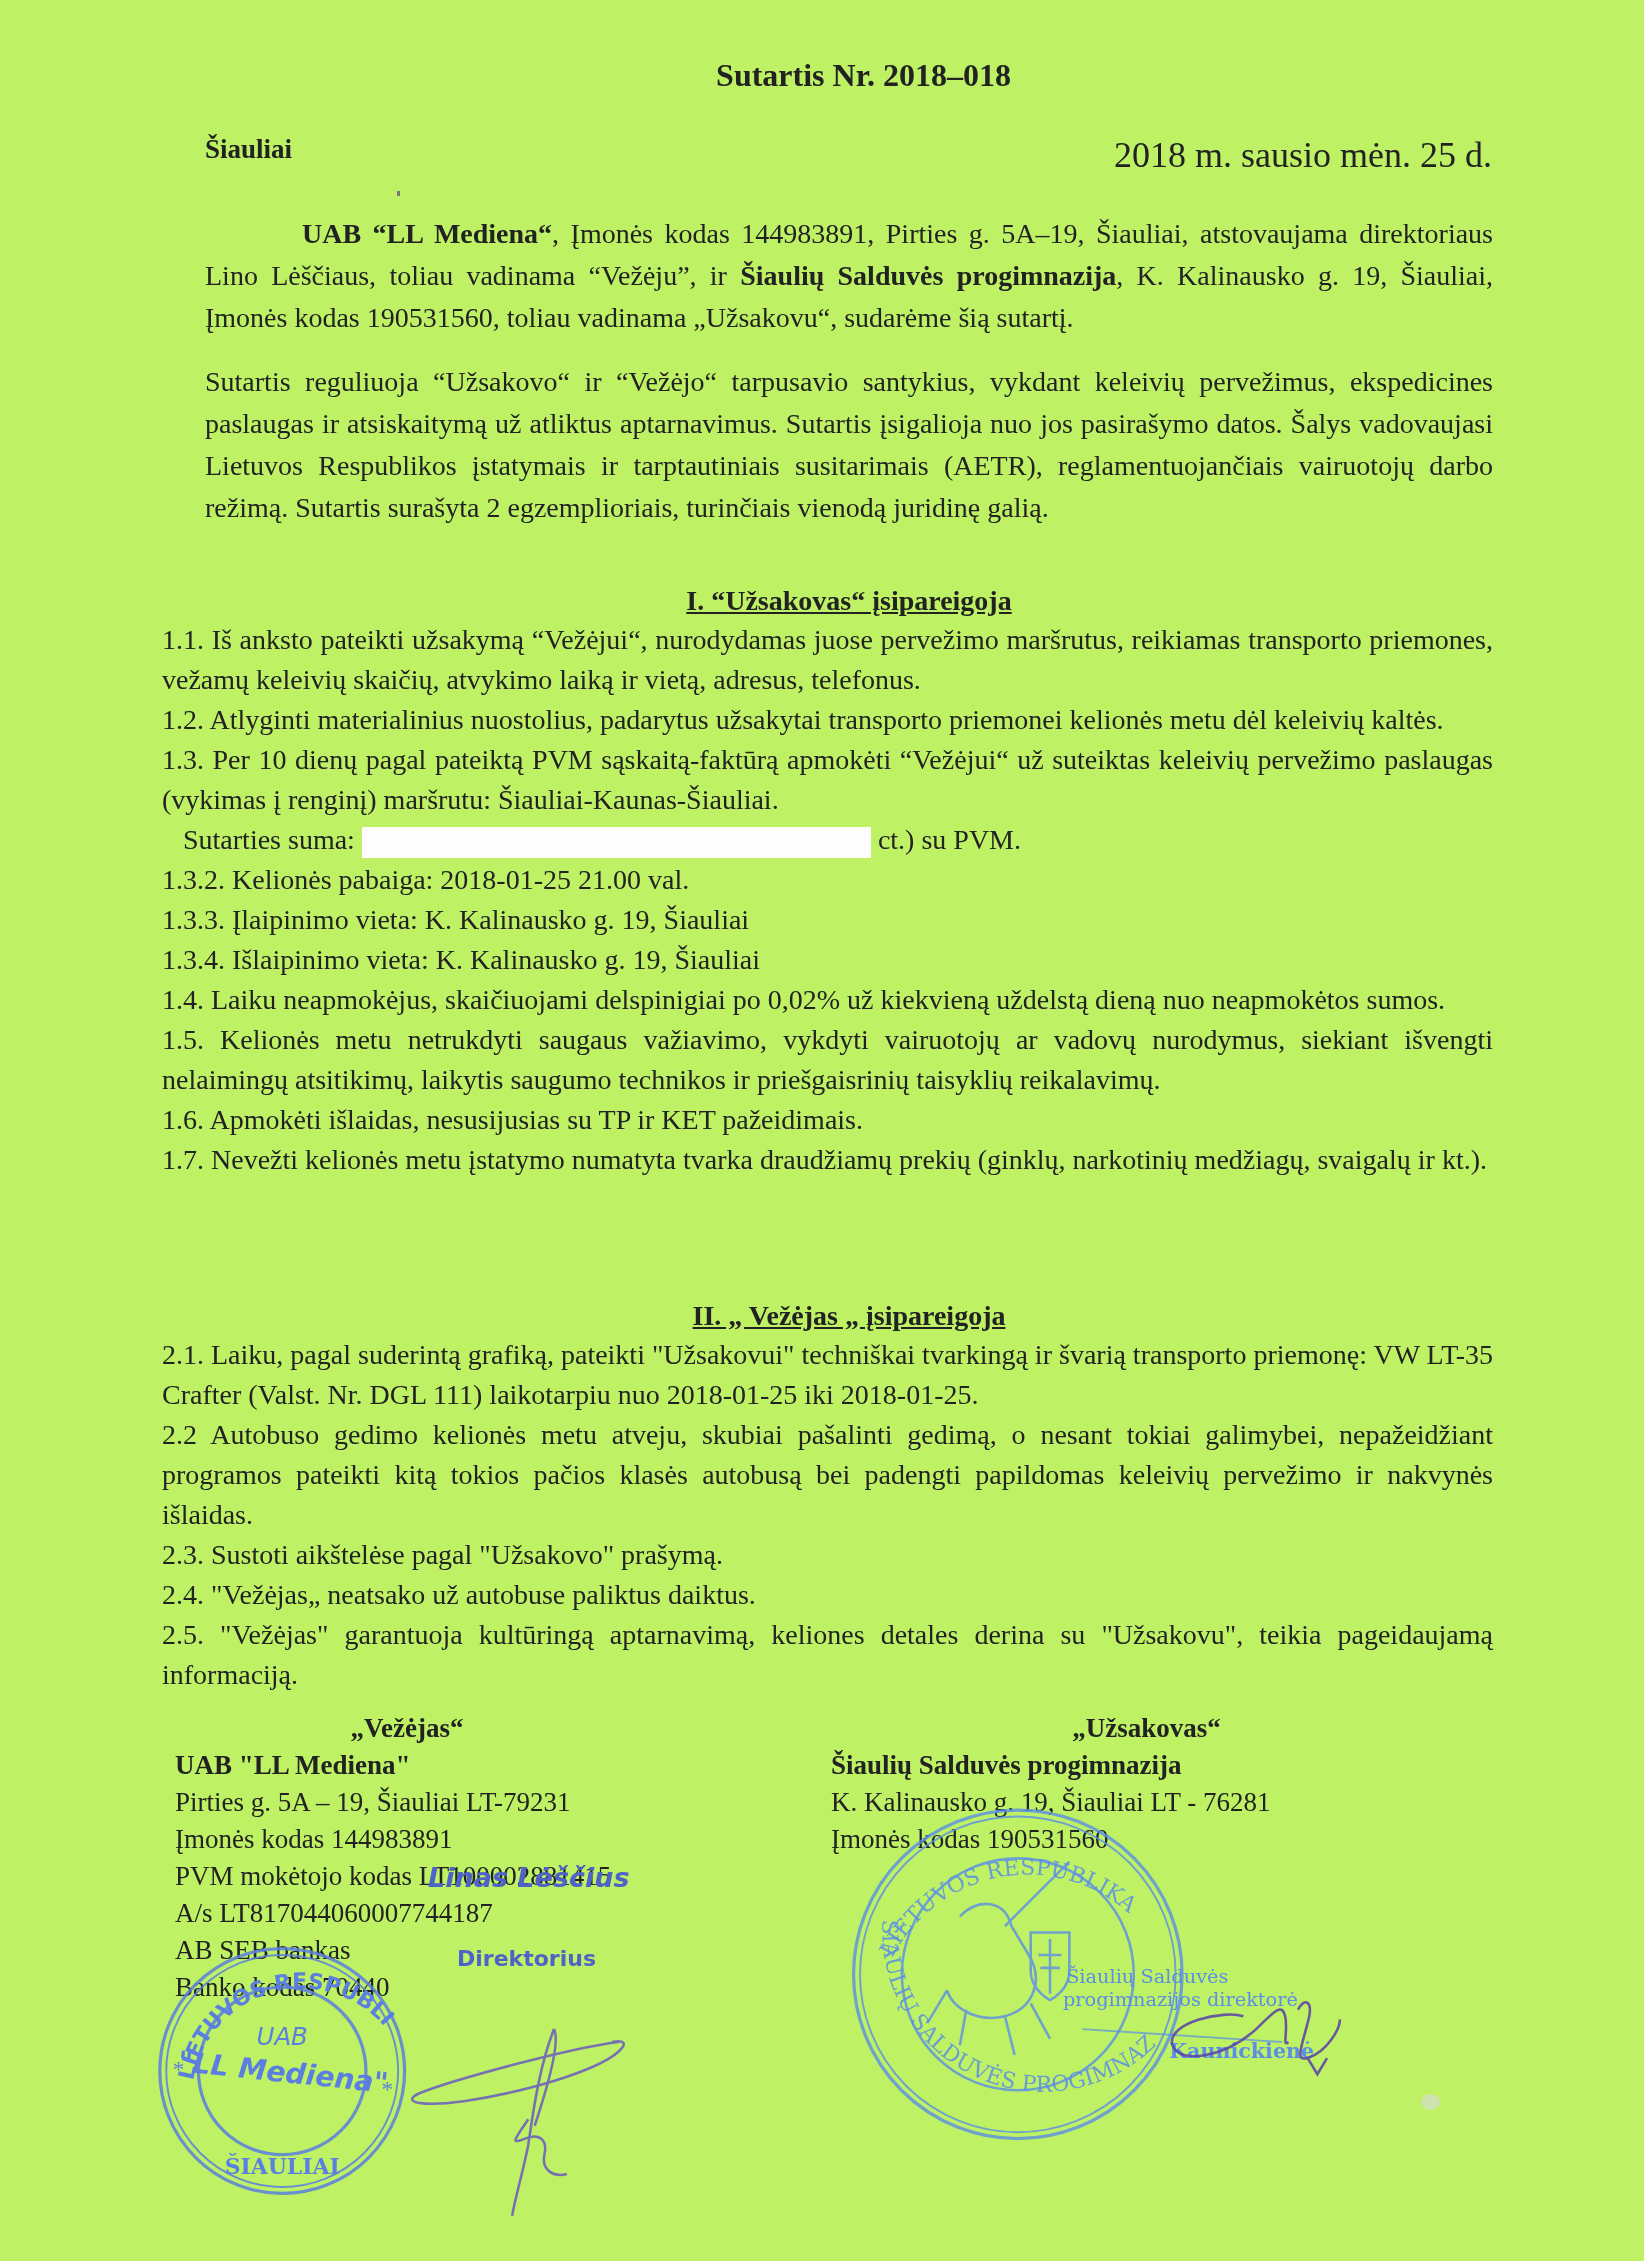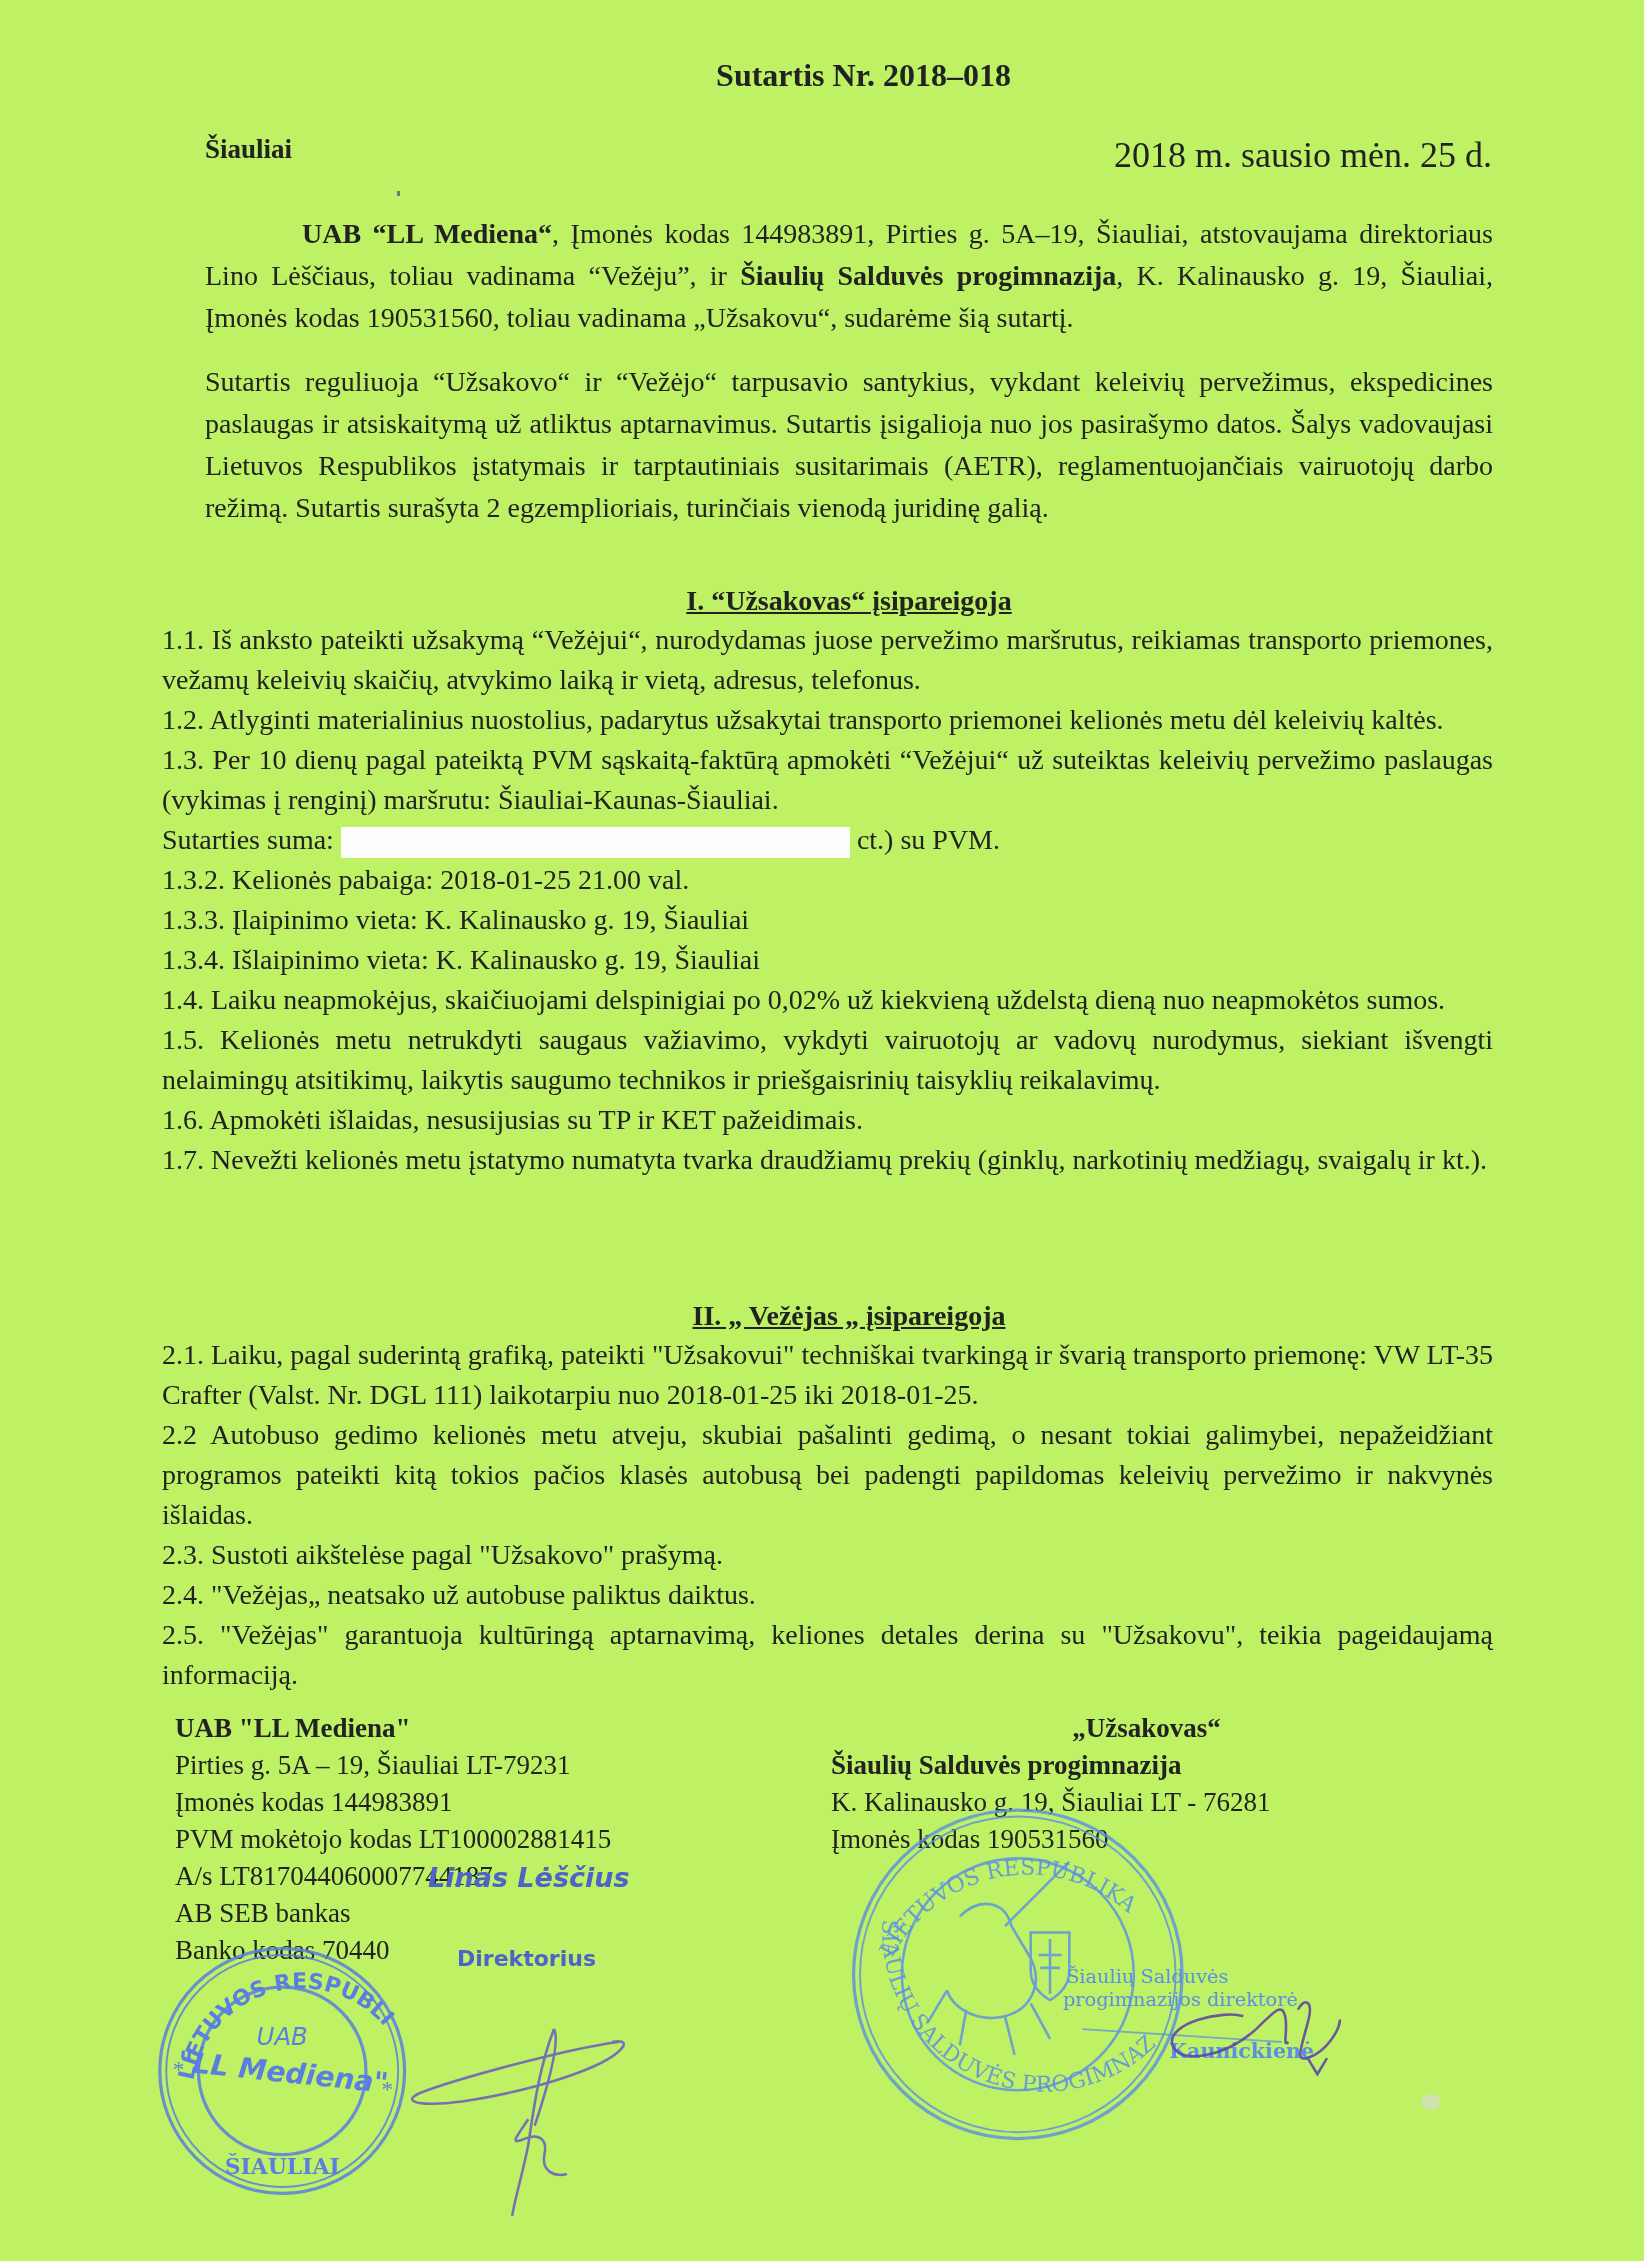--- a/index.html
+++ b/index.html
@@ -13,21 +13,21 @@
   .body-text { left:205px; width:1288px; font-size:28px; line-height:42px; text-align:justify; }
   .para1 { top:213px; text-indent:97px; }
   .para2 { top:361px; }
   .heading { left:205px; width:1288px; text-align:center; font-size:28px; font-weight:bold; line-height:41px;text-decoration:underline; }
   .h1 { top:580px; }
   .h2 { top:1295px; }
   .items { left:162px; width:1331px; font-size:28px; line-height:40px; text-align:justify; }
   .items1 { top:620px; }
   .items2 { top:1335px; }
   .item { margin:0; }
-  .sum-line { position:relative; }
+  .sum-line { position:relative;margin-left:21px; }
   .redact { display:inline-block; width:509px; height:31px; vertical-align:middle; background:#fdfdfd; }
   .b { font-weight:bold; }
 
   .sig { font-size:27px; line-height:37px; }
   .sig-left { left:175px; top:1710px; width:580px; }
   .sig-right { left:831px; top:1710px; width:709px; }
   .sig-role { text-align:center; font-weight:bold; font-size:27px; }
   .sig-left .sig-role { width:464px; }
   .sig-right .sig-role { width:631px; }
   .sig-name { font-weight:bold; font-size:27px; }
@@ -82,20 +82,21 @@
 
   <div class="abs items items2">
     <p class="item">2.1. Laiku, pagal suderintą grafiką, pateikti "Užsakovui" techniškai tvarkingą ir švarią transporto priemonę: VW LT-35 Crafter (Valst. Nr. DGL 111) laikotarpiu nuo 2018-01-25 iki 2018-01-25.</p>
     <p class="item">2.2 Autobuso gedimo kelionės metu atveju, skubiai pašalinti gedimą, o nesant tokiai galimybei, nepažeidžiant programos pateikti kitą tokios pačios klasės autobusą bei padengti papildomas keleivių pervežimo ir nakvynės išlaidas.</p>
     <p class="item">2.3. Sustoti aikštelėse pagal "Užsakovo" prašymą.</p>
     <p class="item">2.4. "Vežėjas„ neatsako už autobuse paliktus daiktus.</p>
     <p class="item">2.5. "Vežėjas" garantuoja kultūringą aptarnavimą, keliones detales derina su "Užsakovu", teikia pageidaujamą informaciją.</p>
   </div>
 
   <div class="abs sig sig-left">
+    <div class="sig-role">„Vežėjas“</div>
     <div class="sig-name">UAB "LL Mediena"</div>
     <div>Pirties g. 5A – 19, Šiauliai LT-79231</div>
     <div>Įmonės kodas 144983891</div>
     <div>PVM mokėtojo kodas LT100002881415</div>
     <div>A/s LT817044060007744187</div>
     <div>AB SEB bankas</div>
     <div>Banko kodas 70440</div>
   </div>
 
   <div class="abs sig sig-right">

